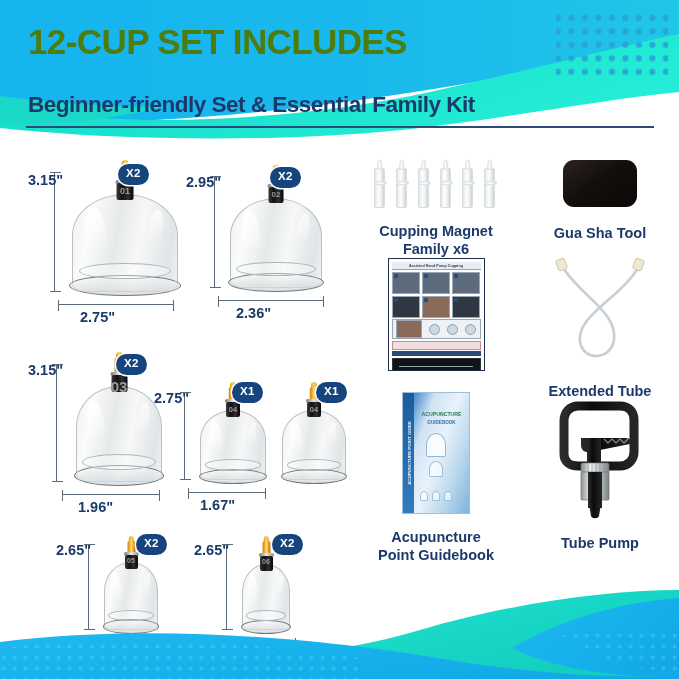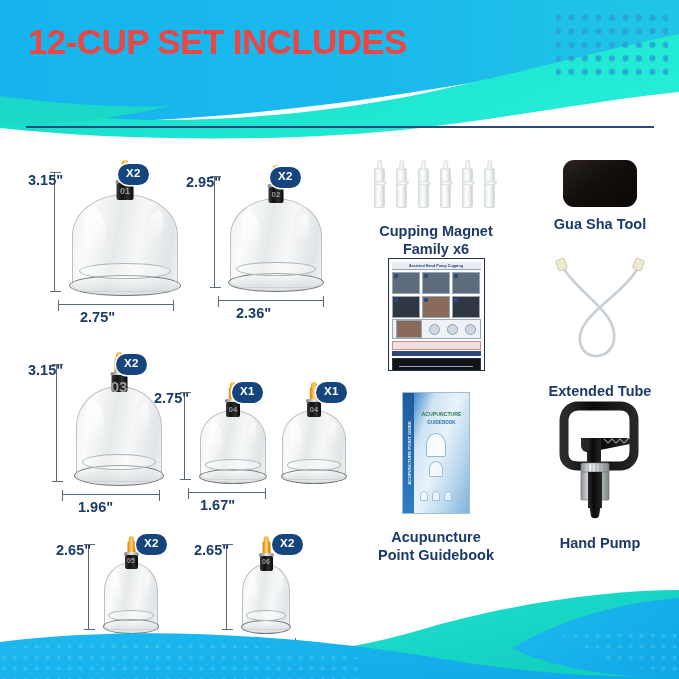--- a/index.html
+++ b/index.html
@@ -9,21 +9,21 @@
     background: #ffffff;
     overflow: hidden;
   }
   #page { position: relative; width: 679px; height: 679px; background: #fff; overflow: hidden; }
 
   
   #header { position: absolute; left: 0; top: 0; width: 679px; height: 146px; overflow: hidden; }
   .hdr-svg { position: absolute; left: 0; top: 0; }
   .hdr-title {
     position: absolute; left: 28px; top: 22px;
-    font-size: 35px; font-weight: bold; color: #ef4444;
+    font-size: 35px; font-weight: bold; color: #4d7c0f;
     letter-spacing: -0.6px; white-space: nowrap;
     font-family: "Liberation Sans", sans-serif;
   }
   .hdr-sub {
     position: absolute; left: 28px; top: 92px;
     font-size: 22.5px; font-weight: bold; color: #1b3a6b;
     letter-spacing: -0.5px; white-space: nowrap;
   }
   .hdr-rule {
     position: absolute; left: 26px; top: 126px; width: 628px; height: 2px;
@@ -286,20 +286,21 @@
 
       <path d="M0,0 H679 V42 C560,66 470,86 330,104 C200,120 90,126 0,121 Z" fill="url(#gCyan)"></path>
 
       <path d="M0,104 C120,132 300,120 430,92 C540,68 620,46 679,34 L679,92 C600,100 520,116 420,128 C300,142 130,142 0,128 Z" fill="url(#gTeal)"></path>
 
       <path d="M0,96 C60,104 120,108 170,106 C110,120 50,126 0,124 Z" fill="#1ad9c6" opacity="0.95"></path>
 
       <rect x="556" y="8" width="112" height="68" fill="url(#dots)"></rect>
     </svg>
     <div class="hdr-title">12-CUP SET INCLUDES</div>
+    <div class="hdr-sub">Beginner-friendly Set &amp; Essential Family Kit</div>
     <div class="hdr-rule"></div>
   </div>
 
   <div class="cup-group" style="left:34px; top:158px; width:150px; height:160px;">
     <div class="dim-v" style="left:20px; top:14px; height:120px;"></div>
     <div class="dim-label" style="left:-6px; top:14px;">3.15"</div>
     <div class="cup-wrap" style="left:38px; top:36px; width:106px; height:98px;">
       <div class="cup" style="width:106px; height:98px;">
         <div class="cup-gloss"></div>
         <div class="cup-gloss2"></div>
@@ -483,21 +484,21 @@
     <div class="acc-label">
       <div>Cupping Magnet</div>
       <div>Family x6</div>
     </div>
   </div>
 
   <div class="acc" style="left:522px; top:160px; width:156px;">
     <div class="acc-art" style="width:74px; height:47px;">
       <div class="guasha"></div>
     </div>
-    <div class="acc-label" style="margin-top:9px;">Gua Sha Tool</div>
+    <div class="acc-label" style="margin-top:18px;">Gua Sha Tool</div>
   </div>
 
   <div class="acc" style="left:352px; top:258px; width:168px;">
     <div class="acc-art" style="width:97px;">
       <div class="poster">
         <div class="poster-title">Assisted Hand Pump Cupping</div>
         <div class="poster-grid">
           <div class="pcell">
               <div class="pcell-cap"></div>
             </div>
@@ -594,21 +595,21 @@
         <rect x="33" y="71" width="28" height="10" rx="1.5" fill="url(#chrome)" stroke="#6f7478" stroke-width="0.7"></rect>
         <path d="M36,72 v8 M40,72 v8 M44,72 v8 M48,72 v8 M52,72 v8 M56,72 v8" stroke="#8a8f93" stroke-width="0.7"></path>
 
         <rect x="33" y="80" width="28" height="28" rx="1" fill="url(#chrome)" stroke="#6f7478" stroke-width="0.7"></rect>
 
         <rect x="40" y="80" width="14" height="36" fill="url(#blk)"></rect>
 
         <path d="M41,112 L53,112 L51,124 C50,127 44,127 43,124 Z" fill="url(#blk)"></path>
       </svg>
     </div>
-    <div class="acc-label">Hand Pump</div>
+    <div class="acc-label">Tube Pump</div>
   </div>
 
   <svg id="bottom-wave" viewBox="0 0 679 135">
     <defs>
       <linearGradient id="bTeal" x1="0" y1="0" x2="1" y2="0.5">
         <stop offset="0" stop-color="#7fe8d6"></stop>
         <stop offset="0.45" stop-color="#1fe0cd"></stop>
         <stop offset="1" stop-color="#13cfc0"></stop>
       </linearGradient>
       <linearGradient id="bCyan" x1="0" y1="0" x2="1" y2="0.6">

